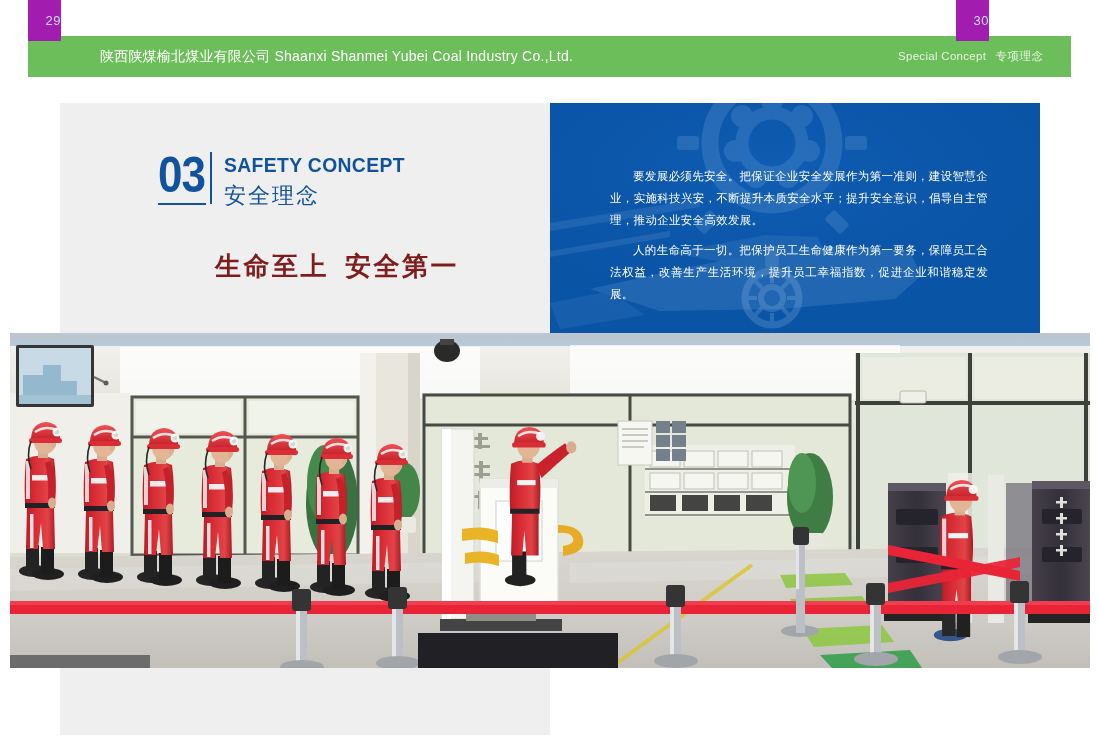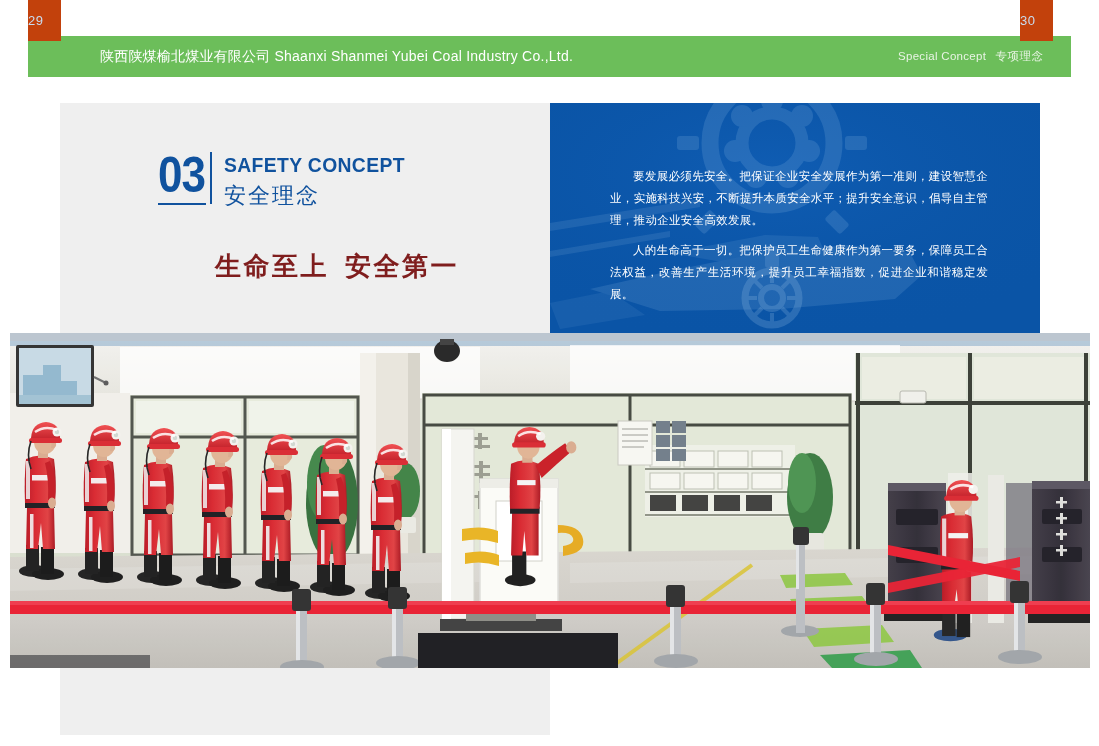--- a/index.html
+++ b/index.html
@@ -22,30 +22,30 @@
     top: 36px;
     width: 1043px;
     height: 41px;
     background: #6CBE5A;
   }
   .page-badge {
     position: absolute;
     top: 0;
     width: 33px;
     height: 41px;
-    background: #c2410c;
+    background: #a21caf;
     color: #c9dcf0;
     font-size: 13px;
     display: flex;
     align-items: center;
-    justify-content: flex-start;
+    justify-content: flex-end;
     letter-spacing: 0.5px;
   }
   .page-badge.left  { left: 28px; }
-  .page-badge.right { left: 1020px; }
+  .page-badge.right { left: 956px; }
 
   .header-company {
     position: absolute;
     left: 100px;
     top: 49px;
     font-size: 14px;
     color: #ffffff;
     letter-spacing: 0.15px;
     white-space: nowrap;
     line-height: 14px;

